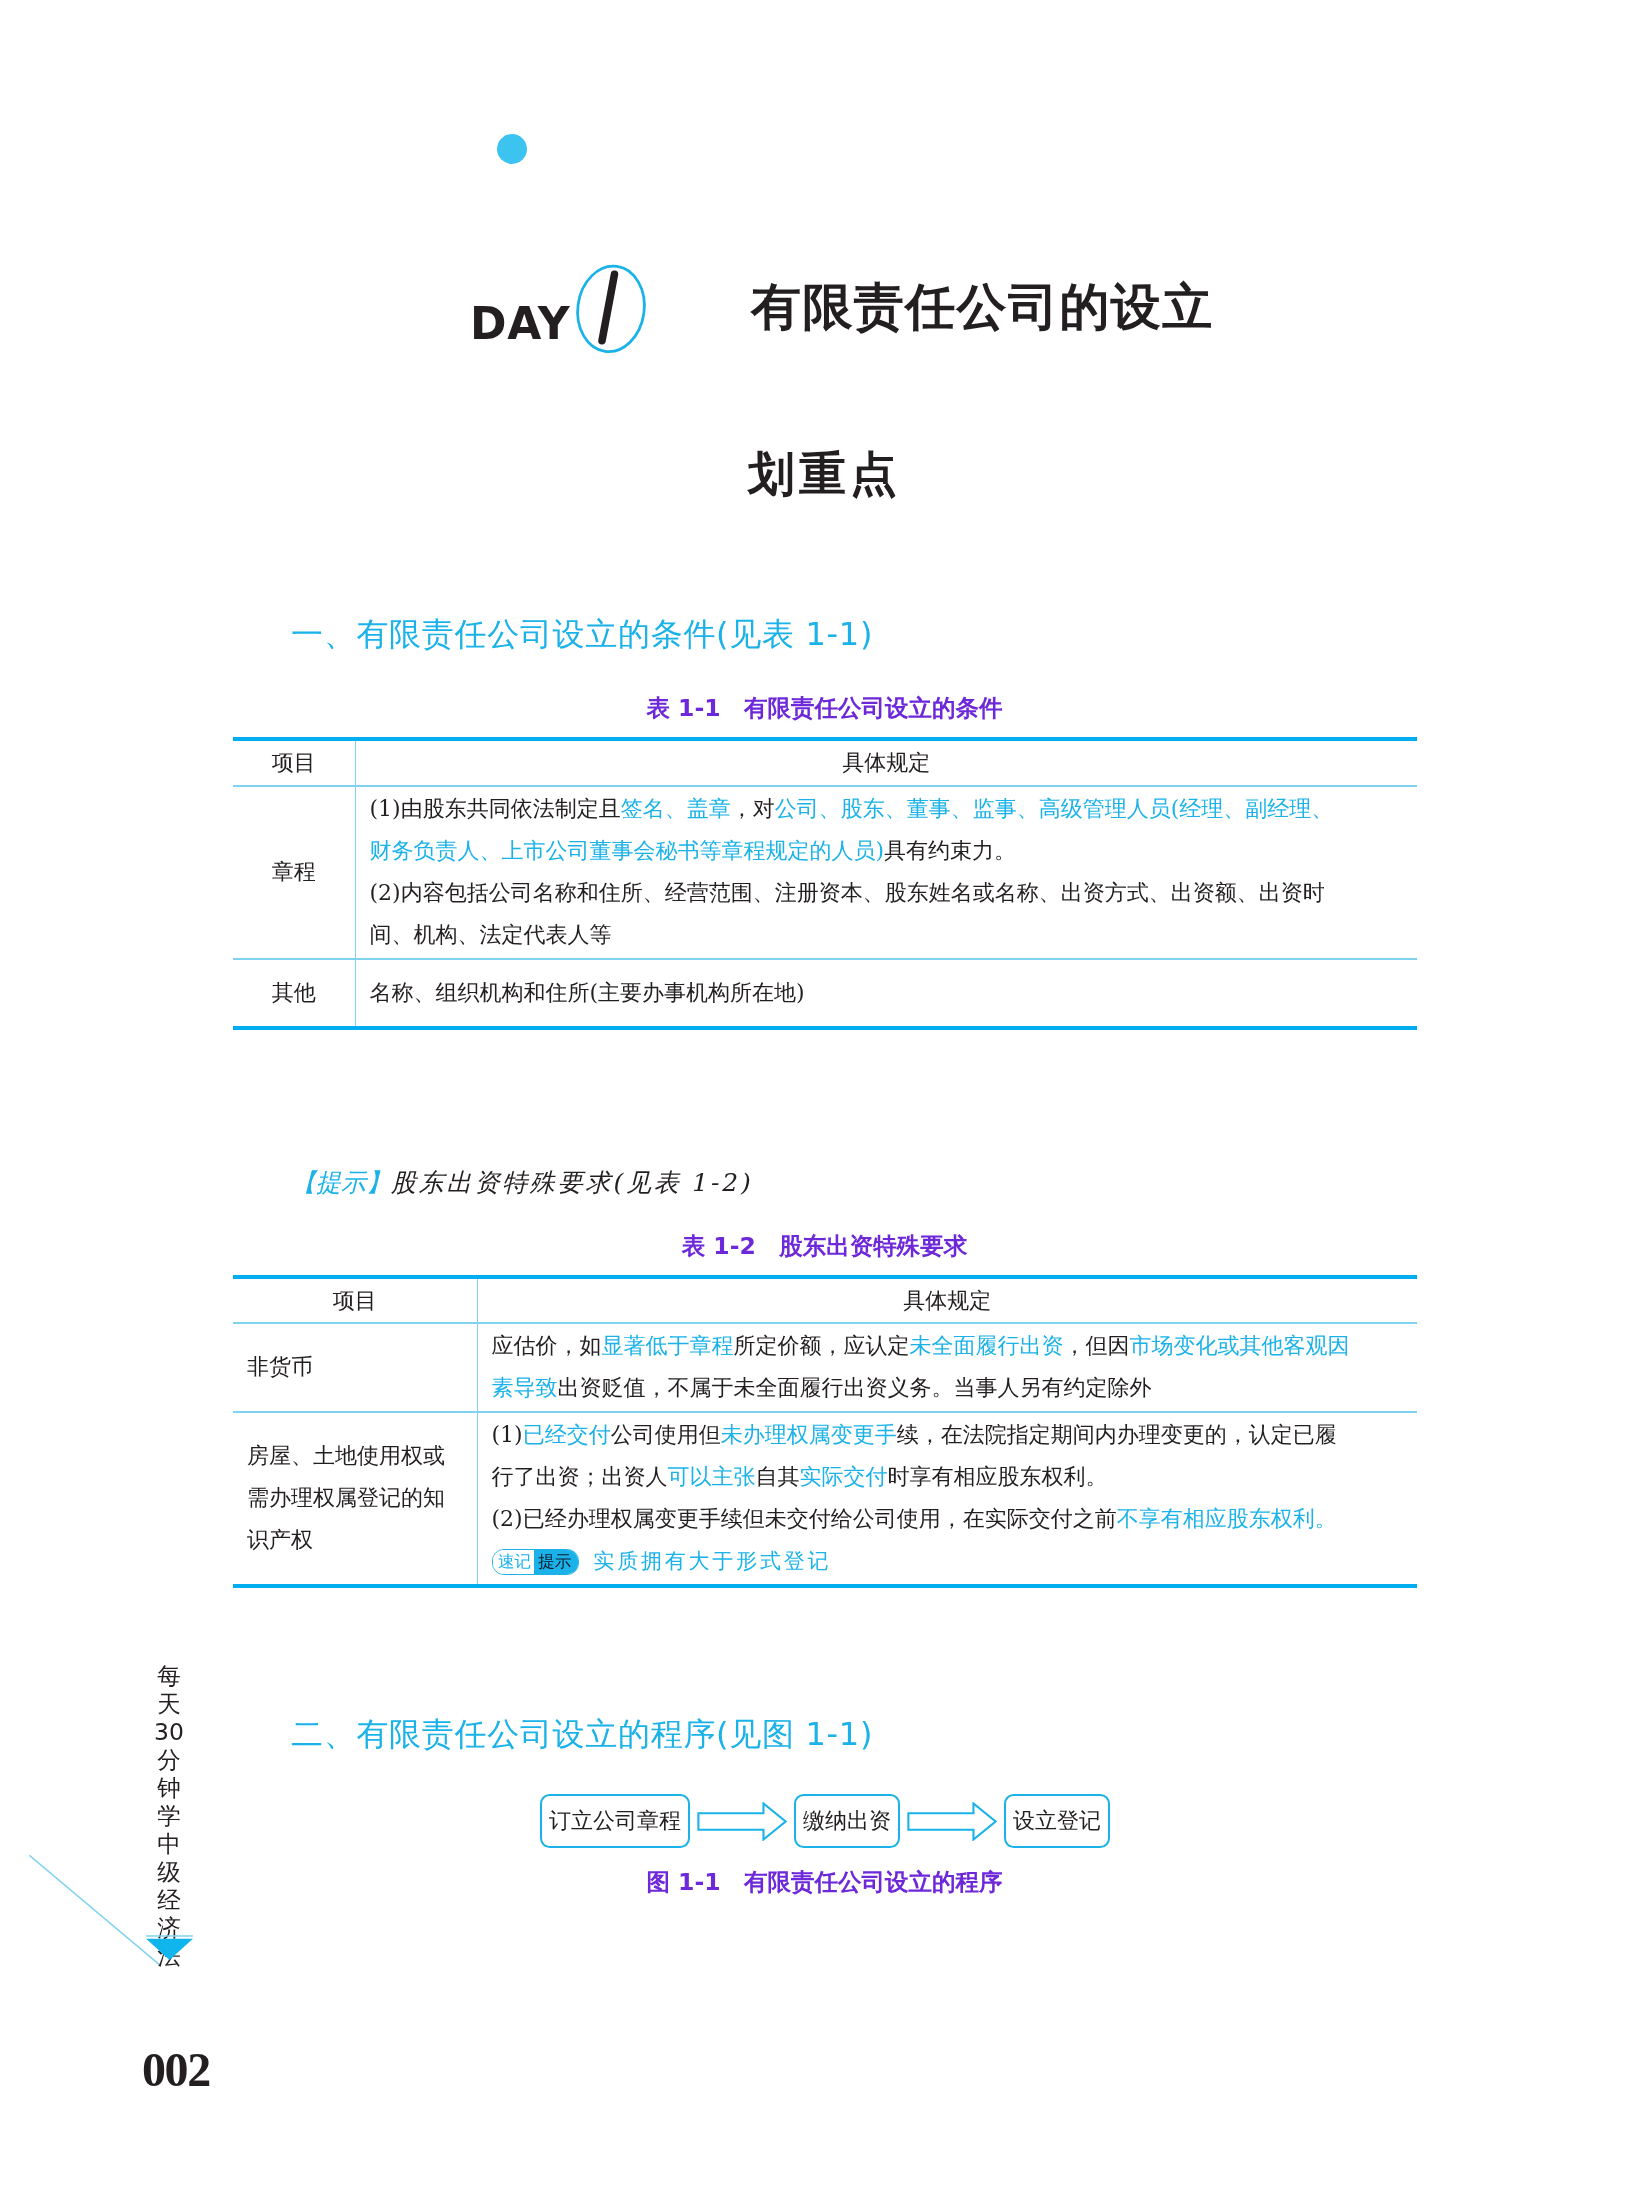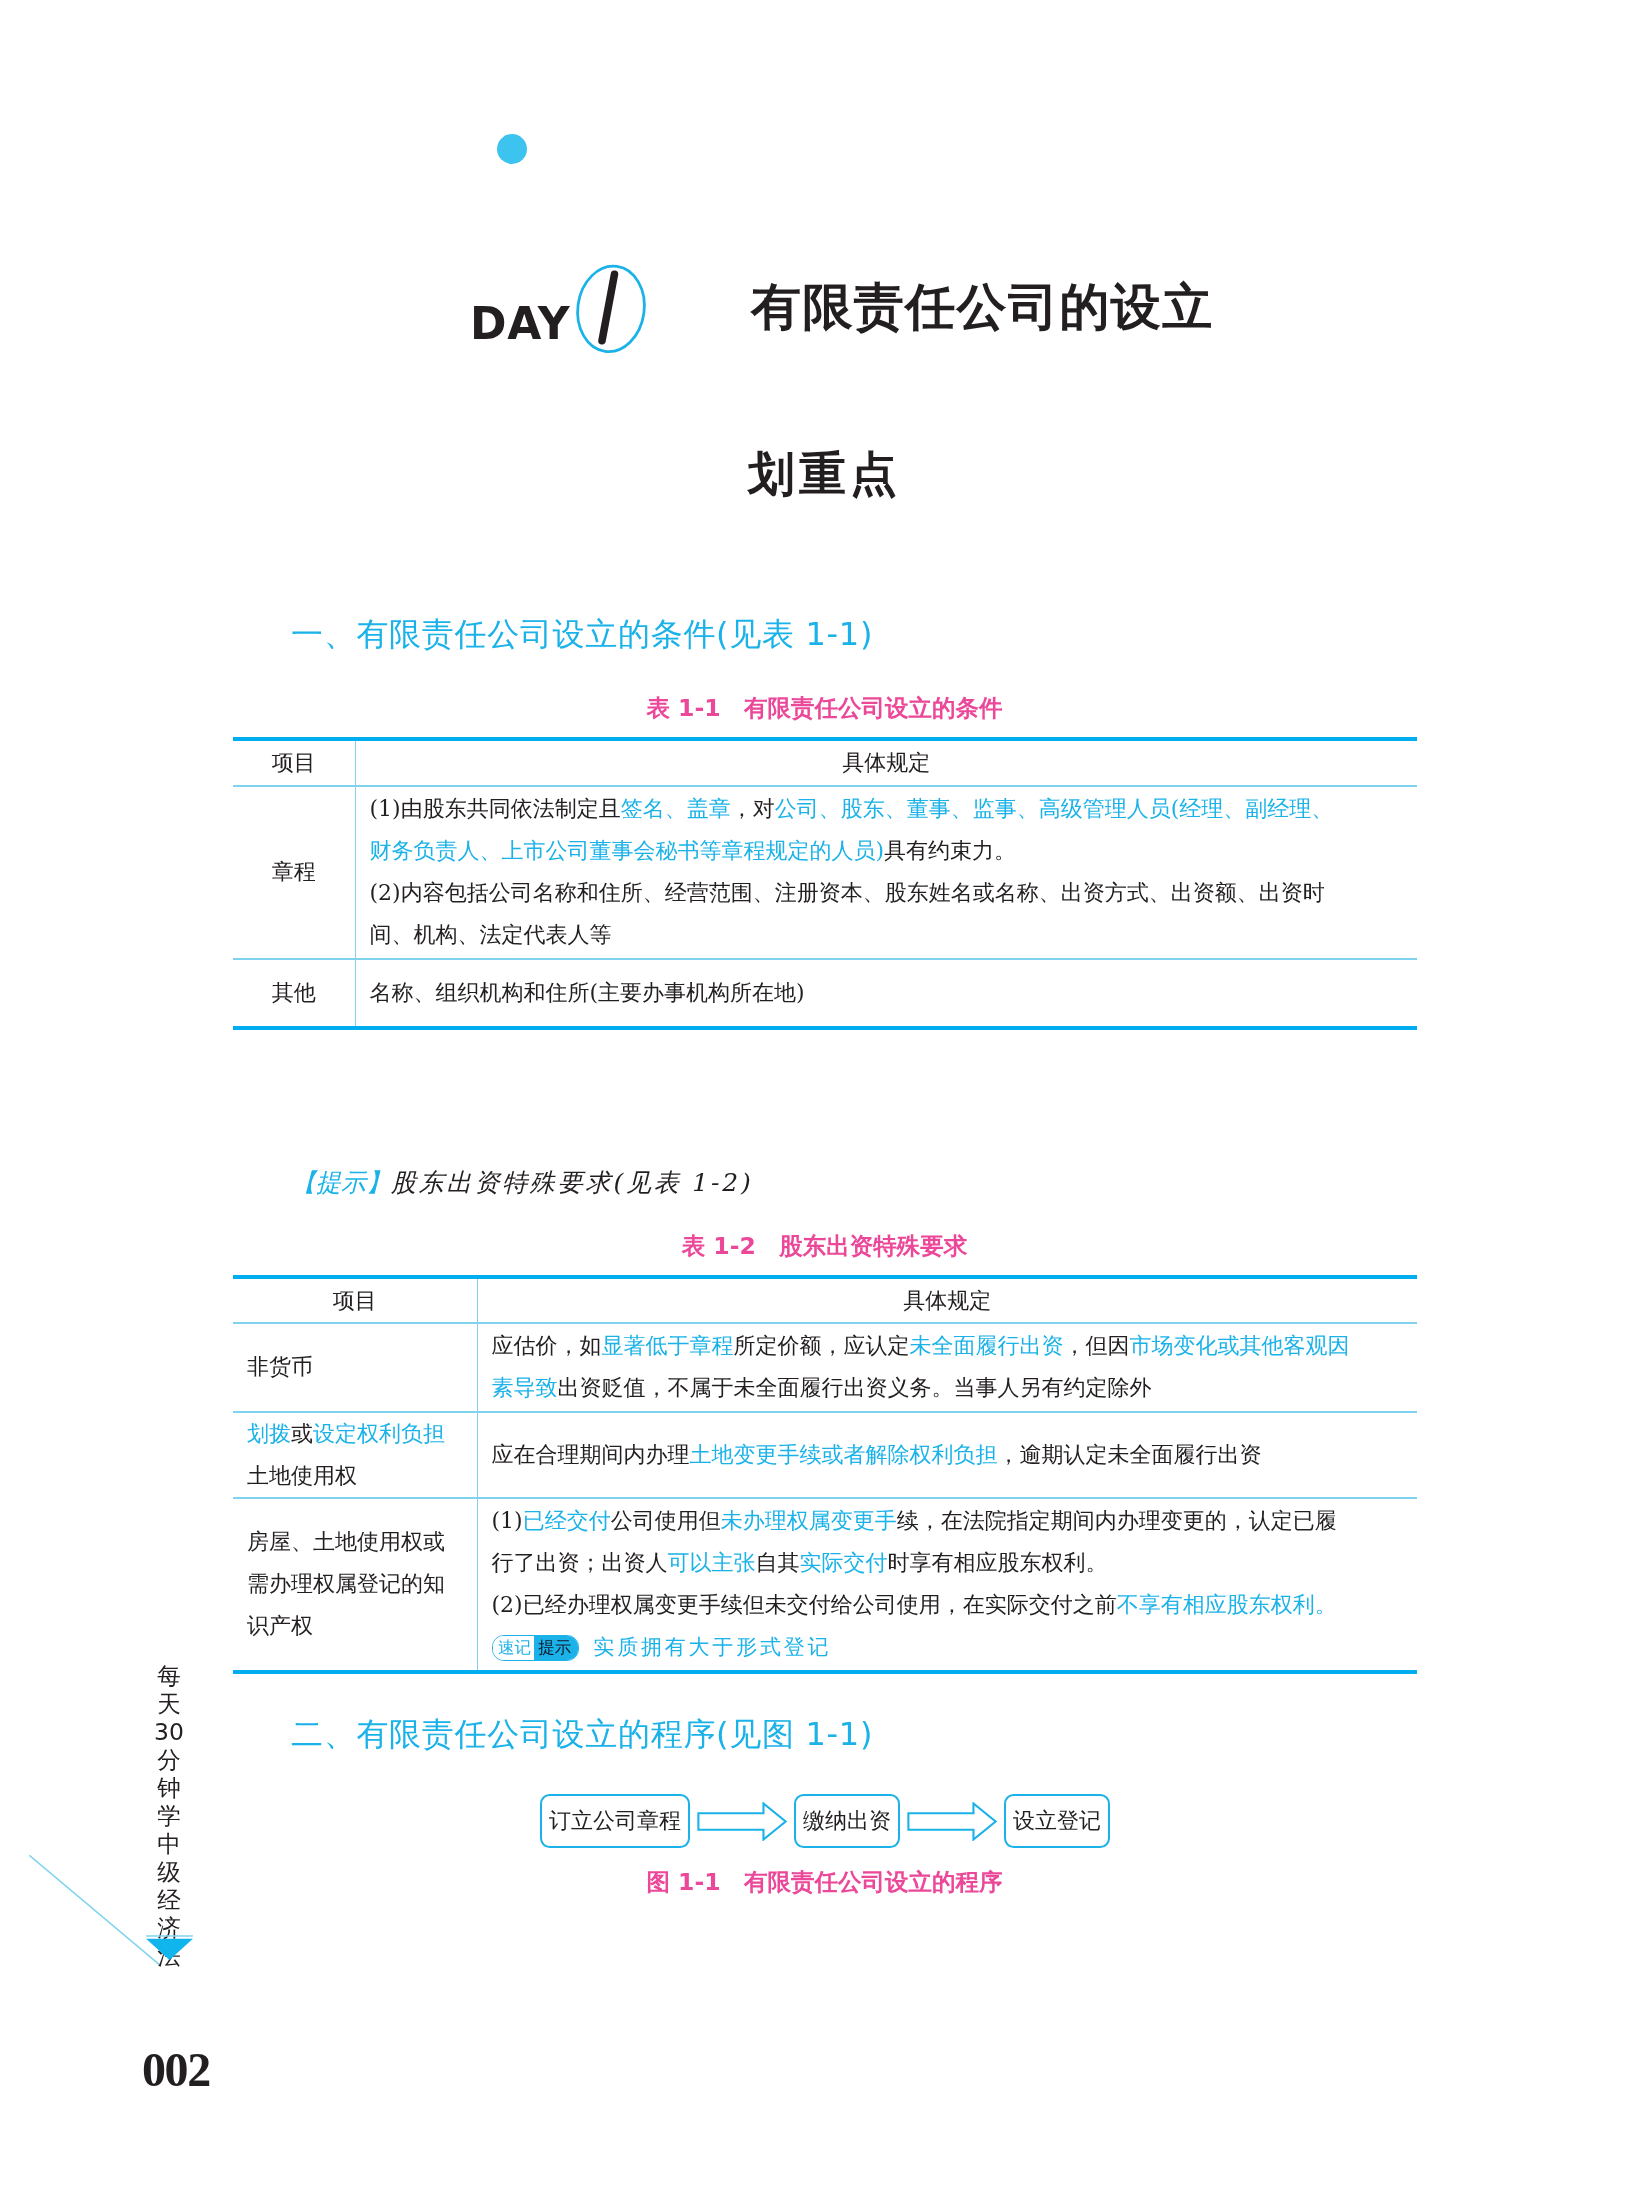--- a/index.html
+++ b/index.html
@@ -7,21 +7,21 @@
          font-family:"DejaVu Serif","Liberation Serif",serif; color:#231f20; }
   .abs { position:absolute; }
   .dot { left:497px; top:134px; width:30px; height:30px; border-radius:50%; background:#3cc3f0; }
   .day-wrap { left:470px; top:266px; height:90px; display:flex; align-items:flex-end; }
   .day-text { font-family:"DejaVu Sans","Liberation Sans",sans-serif; font-weight:bold; font-size:44px; letter-spacing:0.7px; color:#231f20; line-height:1; margin-bottom:9.7px; }
   .day-circle { width:76px; height:97px; margin-left:2.8px; position:relative; }
   .day-circle svg { width:76px; height:97px; }
   .chapter-title { left:751px; top:277px; font-size:50px; font-weight:bold; letter-spacing:1.4px; line-height:1.2; font-family:"DejaVu Serif","Liberation Serif",serif; }
   .focus-title { left:0; width:1649px; top:443px; text-align:center; font-size:47px; font-weight:bold; letter-spacing:4.2px; }
   .sec-head { left:291px; font-size:32px; color:#1ab2e8; font-family:"DejaVu Sans","Liberation Sans",sans-serif; letter-spacing:0.7px; }
-  .caption { left:0; width:1649px; text-align:center; font-size:23.5px; color:#ec4899; font-family:"DejaVu Sans","Liberation Sans",sans-serif; font-weight:bold; }
+  .caption { left:0; width:1649px; text-align:center; font-size:23.5px; color:#6d28d9; font-family:"DejaVu Sans","Liberation Sans",sans-serif; font-weight:bold; }
   .caption .num { margin-right:23.5px; }
   table.t { position:absolute; left:233px; width:1184px; border-collapse:collapse; font-size:22px; line-height:42px; }
   table.t td { border-top:2.1px solid #7fd3ef; padding:0 14px; vertical-align:middle; }
   table.t tr:first-child td { border-top:4.2px solid #00aeef; }
   table.t tr:last-child td { border-bottom:4.2px solid #00aeef; }
   table.t td.c1 { border-right:1.4px solid #7fd3ef; text-align:center; }
   table.t td.head { text-align:center; }
   table.t2 td.c1 { text-align:left; }
   table.t2 tr:first-child td.c1 { text-align:center; }
   .hl { color:#1ab2e8; }
@@ -116,29 +116,20 @@
         <td class="c1">
           <div><span>非货币</span></div>
         </td>
         <td style="padding: 1.4px 14px;">
           <div><span>应估价，如</span><span class="hl">显著低于章程</span><span>所定价额，应认定</span><span class="hl">未全面履行出资</span><span>，但因</span><span class="hl">市场变化或其他客观因</span></div>
           <div><span class="hl">素导致</span><span>出资贬值，不属于未全面履行出资义务。当事人另有约定除外</span></div>
         </td>
       </tr>
       <tr>
         <td class="c1">
-          <div><span class="hl">划拨</span><span>或</span><span class="hl">设定权利负担</span></div>
-          <div><span>土地使用权</span></div>
-        </td>
-        <td style="padding: 1.4px 14px;">
-          <div><span>应在合理期间内办理</span><span class="hl">土地变更手续或者解除权利负担</span><span>，逾期认定未全面履行出资</span></div>
-        </td>
-      </tr>
-      <tr>
-        <td class="c1">
           <div><span>房屋、土地使用权或</span></div>
           <div><span>需办理权属登记的知</span></div>
           <div><span>识产权</span></div>
         </td>
         <td style="padding: 1.4px 14px;">
           <div><span>(1)</span><span class="hl">已经交付</span><span>公司使用但</span><span class="hl">未办理权属变更手</span><span>续，在法院指定期间内办理变更的，认定已履</span></div>
           <div><span>行了出资；出资人</span><span class="hl">可以主张</span><span>自其</span><span class="hl">实际交付</span><span>时享有相应股东权利。</span></div>
           <div><span>(2)已经办理权属变更手续但未交付给公司使用，在实际交付之前</span><span class="hl">不享有相应股东权利。</span></div>
           <div><span class="memo-badge">
               <span class="memo-a">速记</span>

